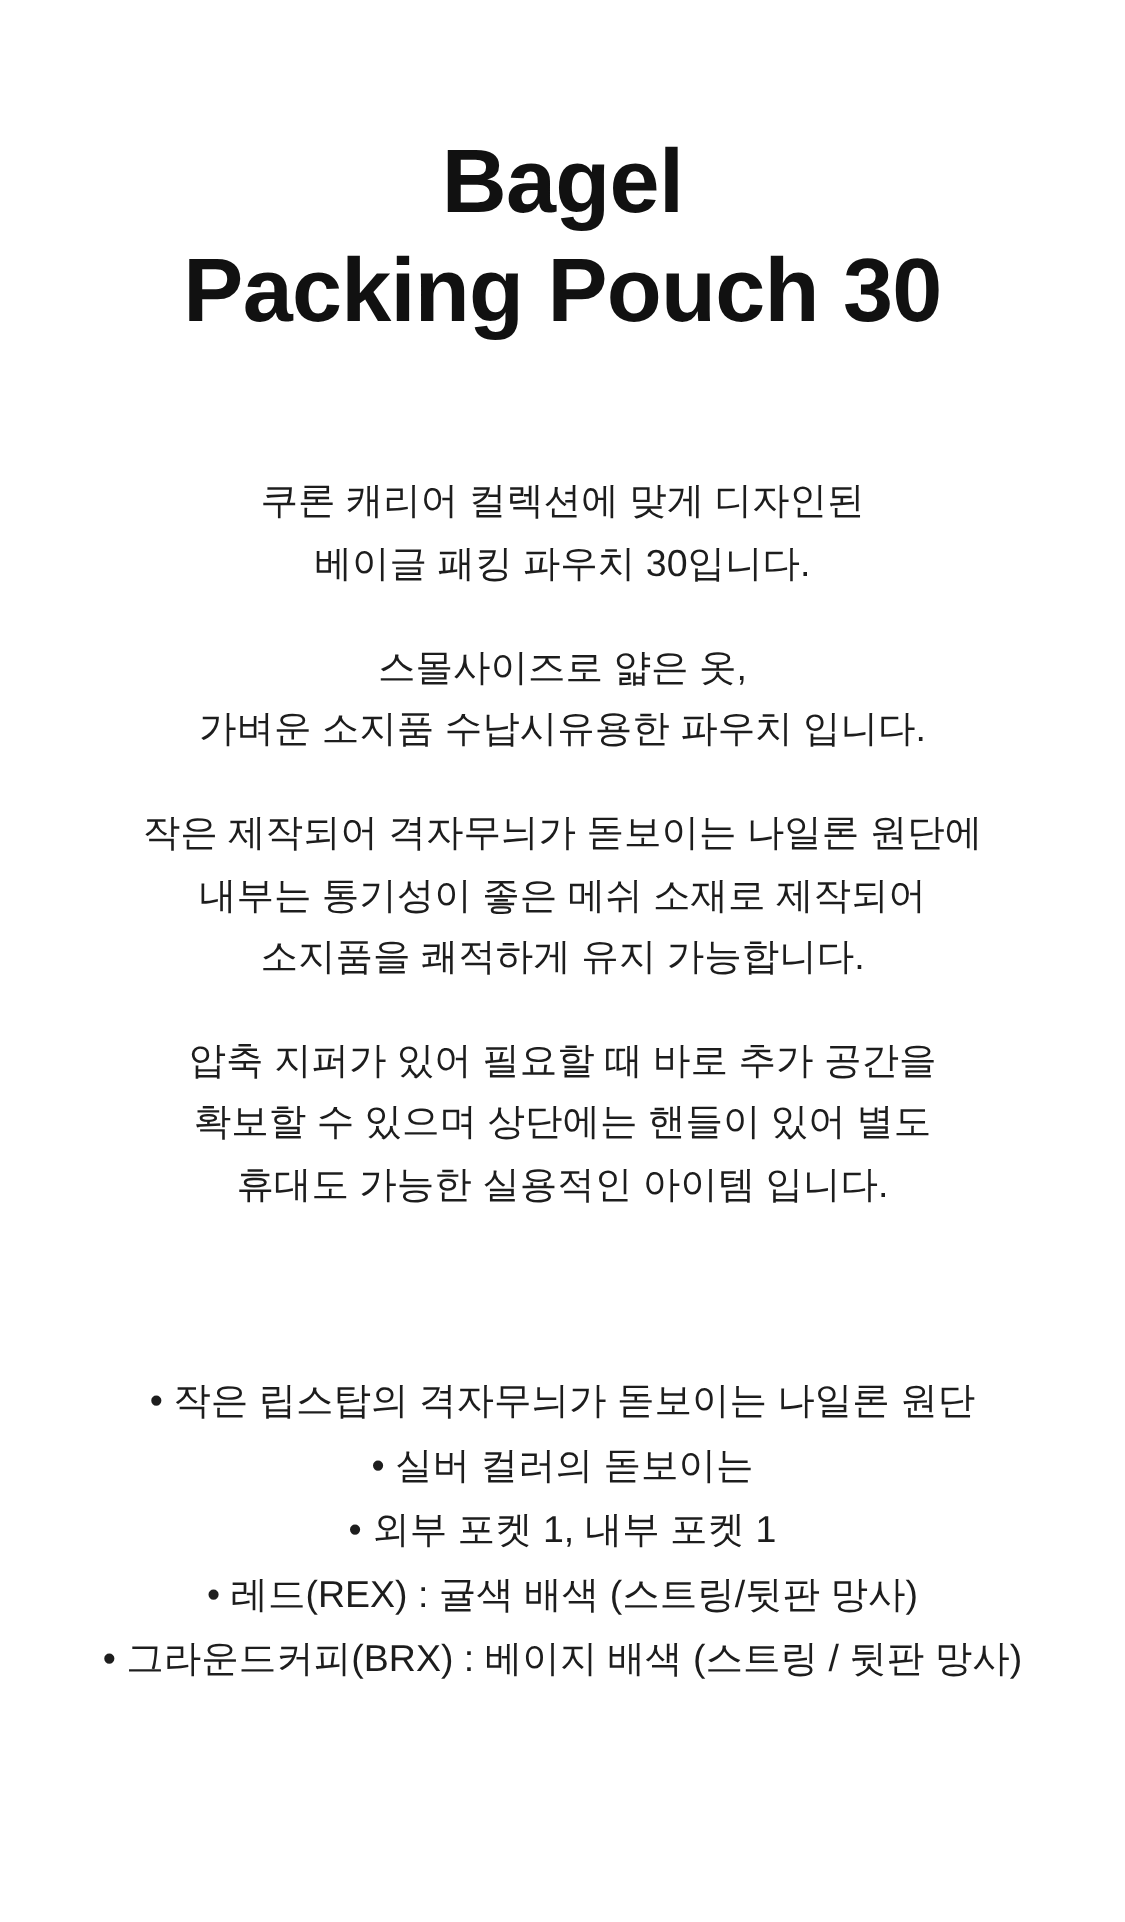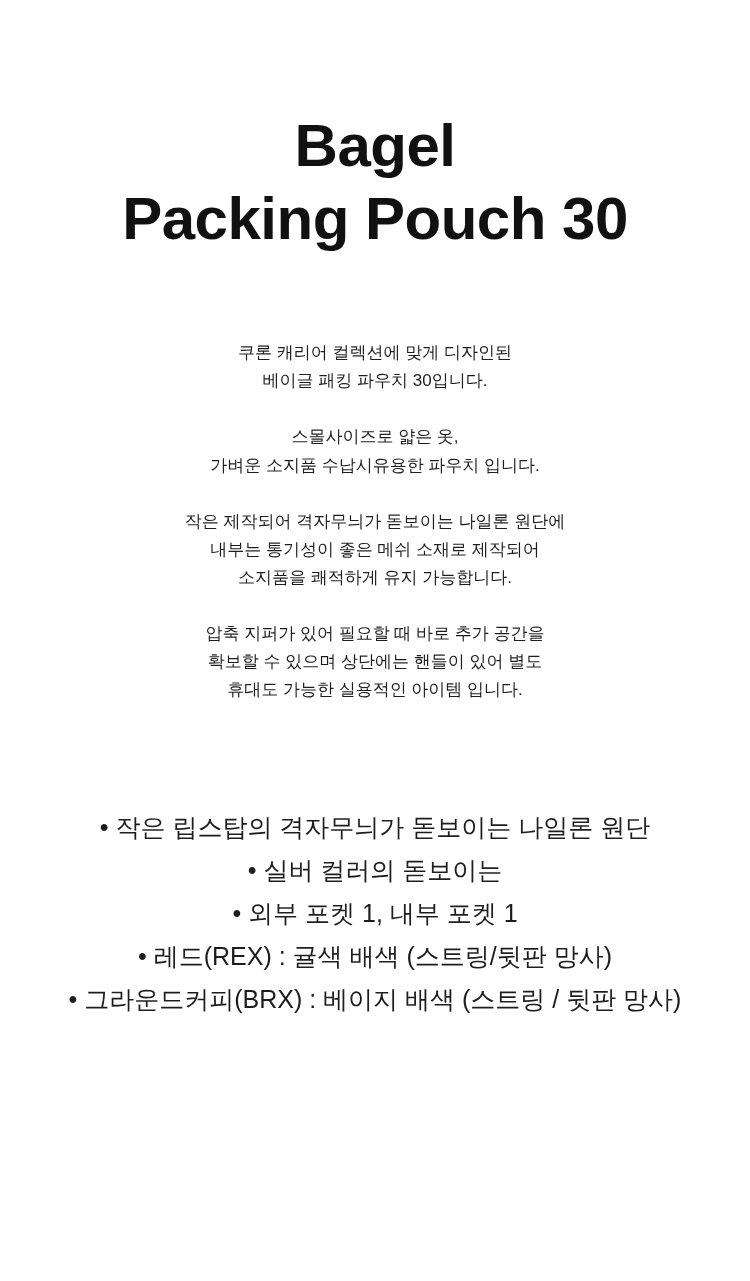--- a/index.html
+++ b/index.html
@@ -14,38 +14,38 @@
     color: #1a1a1a;
     -webkit-font-smoothing: antialiased;
   }
   .page {
     width: 750px;
     height: 1180px;
     box-sizing: border-box;
     display: flex;
     flex-direction: column;
     align-items: center;
-    padding-top: 109px;
+    padding-top: 84px;
   }
   .title {
     text-align: center;
     font-size: 60px;
     font-weight: 700;
     line-height: 1.22;
     letter-spacing: -0.5px;
     color: #111111;
   }
   .title .line {
     display: block;
     white-space: nowrap;
   }
   .desc-block {
     margin-top: 84px;
     text-align: center;
-    font-size: 17px;
+    font-size: 25px;
     line-height: 1.65;
     color: #1d1d1d;
     font-weight: 400;
   }
   .para {
     margin: 0 0 28px 0;
   }
   .para:last-child {
     margin-bottom: 12px;
   }

